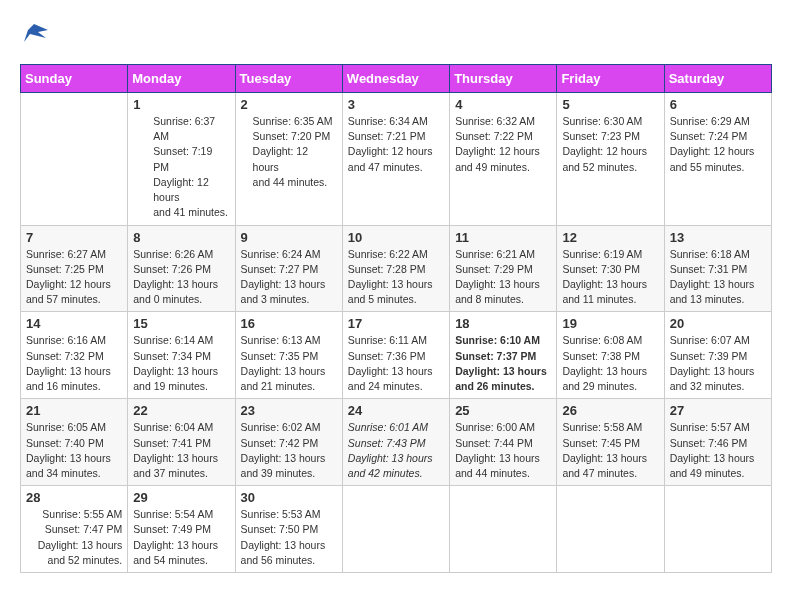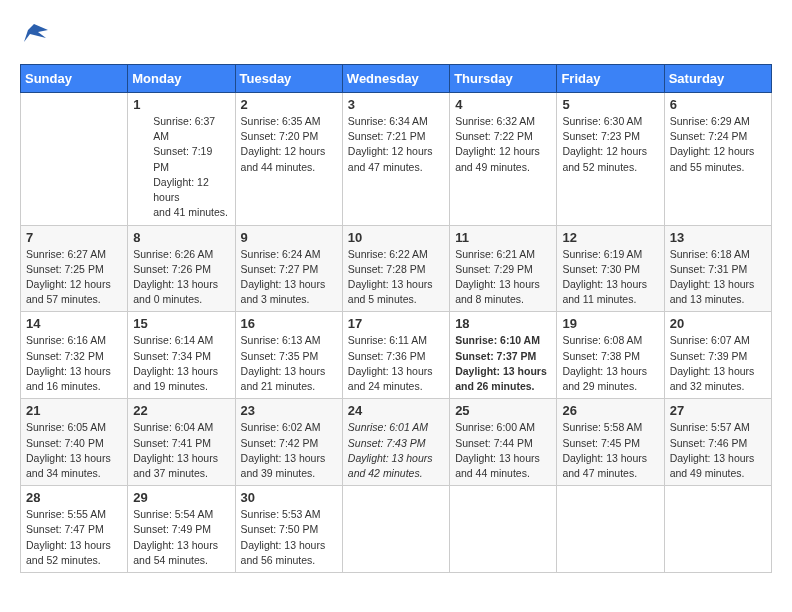--- a/index.html
+++ b/index.html
@@ -51,21 +51,21 @@
     .location {
       font-size: 16px;
       color: #555;
     }
     table {
       width: 100%;
       border-collapse: collapse;
       table-layout: fixed;
     }
     thead tr th {
-      background-color: #3b82f6;
+      background-color: #d946ef;
       color: #fff;
       font-size: 13px;
       font-weight: bold;
       padding: 6px 4px;
       text-align: left;
       border: 1px solid #1e4a8c;
     }
     tbody tr td {
       border: 1px solid #ccc;
       vertical-align: top;
@@ -129,21 +129,21 @@
         <td class="empty-cell"></td>
         <td>
           <span class="day-num">1</span>
           <div class="day-info" style="white-space: pre-line; margin-left: 20px;">Sunrise: 6:37 AM
 Sunset: 7:19 PM
 Daylight: 12 hours
 and 41 minutes.</div>
         </td>
         <td>
           <span class="day-num">2</span>
-          <div class="day-info" style="white-space: pre-line;">Sunrise: 6:35 AM
+          <div class="day-info" style="white-space: pre-line; margin-left: 12px;">Sunrise: 6:35 AM
 Sunset: 7:20 PM
 Daylight: 12 hours
 and 44 minutes.</div>
         </td>
         <td>
           <span class="day-num">3</span>
           <div class="day-info" style="white-space: pre-line;">Sunrise: 6:34 AM
 Sunset: 7:21 PM
 Daylight: 12 hours
 and 47 minutes.</div>
@@ -319,21 +319,21 @@
           <span class="day-num">27</span>
           <div class="day-info" style="white-space: pre-line;">Sunrise: 5:57 AM
 Sunset: 7:46 PM
 Daylight: 13 hours
 and 49 minutes.</div>
         </td>
       </tr>
       <tr>
         <td>
           <span class="day-num">28</span>
-          <div class="day-info" style="white-space: pre-line;">Sunrise: 5:55 AM
+          <div class="day-info" style="white-space: pre-line; text-align: right;">Sunrise: 5:55 AM
 Sunset: 7:47 PM
 Daylight: 13 hours
 and 52 minutes.</div>
         </td>
         <td>
           <span class="day-num">29</span>
           <div class="day-info" style="white-space: pre-line;">Sunrise: 5:54 AM
 Sunset: 7:49 PM
 Daylight: 13 hours
 and 54 minutes.</div>

